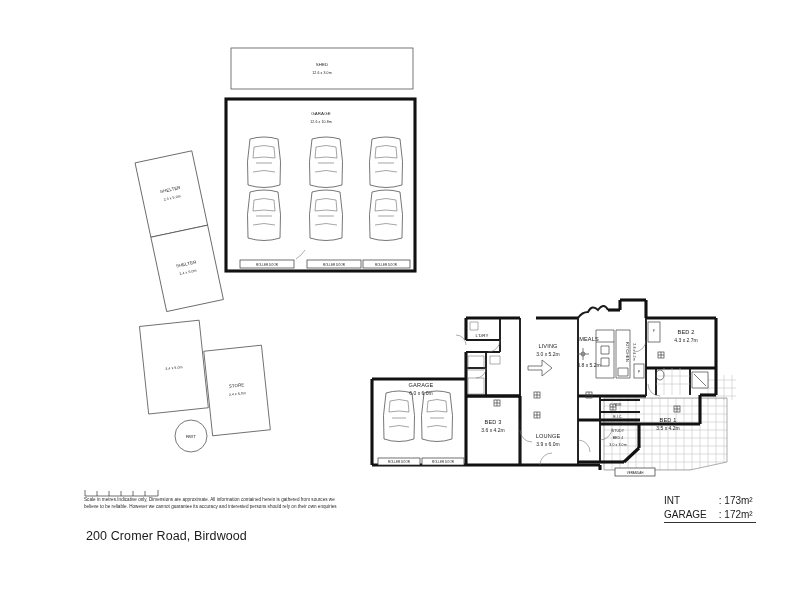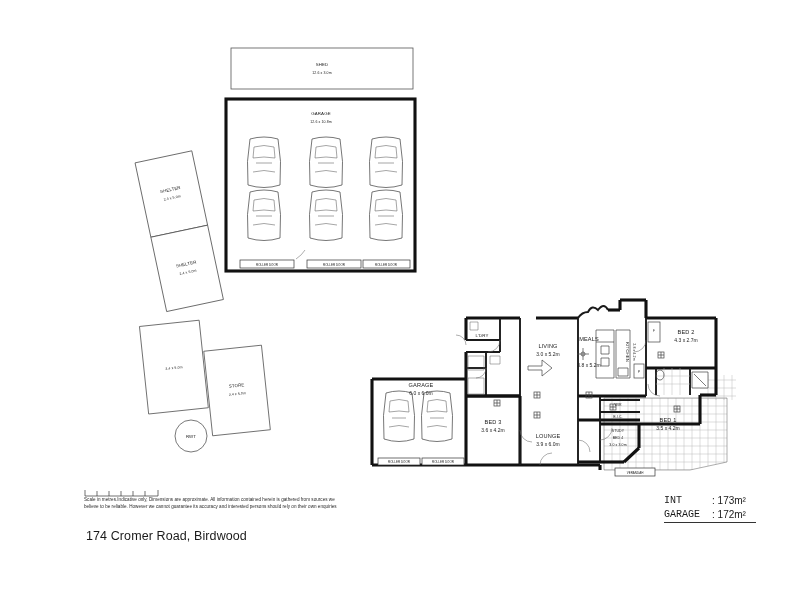--- a/index.html
+++ b/index.html
@@ -81,21 +81,21 @@
   .areas {
     position: absolute;
     left: 664px;
     top: 494px;
     font-size: 10px;
     color: #1a1a1a;
     line-height: 1.35;
   }
   .areas table { border-collapse: collapse; }
   .areas td { padding: 0; font-size: 10px; white-space: nowrap; }
-  .areas td.lbl { padding-right: 12px; font-family: Liberation Mono, monospace; }
+  .areas td.lbl { padding-right: 12px; }
   .areas td.val { }
   .rule {
     position: absolute;
     left: 664px;
     top: 522px;
     width: 92px;
     height: 1px;
     background: #333333;
   }
 </style>
@@ -444,21 +444,21 @@
   <svg class="scalebar" viewBox="0 0 75 8" xmlns="http://www.w3.org/2000/svg">
     <path d="M1 7 H74" stroke="#333" stroke-width="0.7" fill="none"></path>
     <path d="M1 1 V7 M13 2 V7 M25 2 V7 M37 2 V7 M49 2 V7 M61 2 V7 M74 1 V7" stroke="#333" stroke-width="0.7" fill="none"></path>
   </svg>
 
   <div class="footer-note">
     <div>Scale in metres.Indicative only, Dimensions are approximate. All information contained herein is gathered from sources we</div>
     <div>believe to be reliable. However we cannot guarantee its accuracy and interested persons should rely on their own enquiries</div>
   </div>
 
-  <div class="address">174 Cromer Road, Birdwood</div>
+  <div class="address">200 Cromer Road, Birdwood</div>
 
   <div class="areas">
     <table>
       <tbody>
           <tr>
         <td class="lbl">INT</td>
         <td class="val">: 173m²</td>
       </tr>
       <tr>
         <td class="lbl">GARAGE</td>

